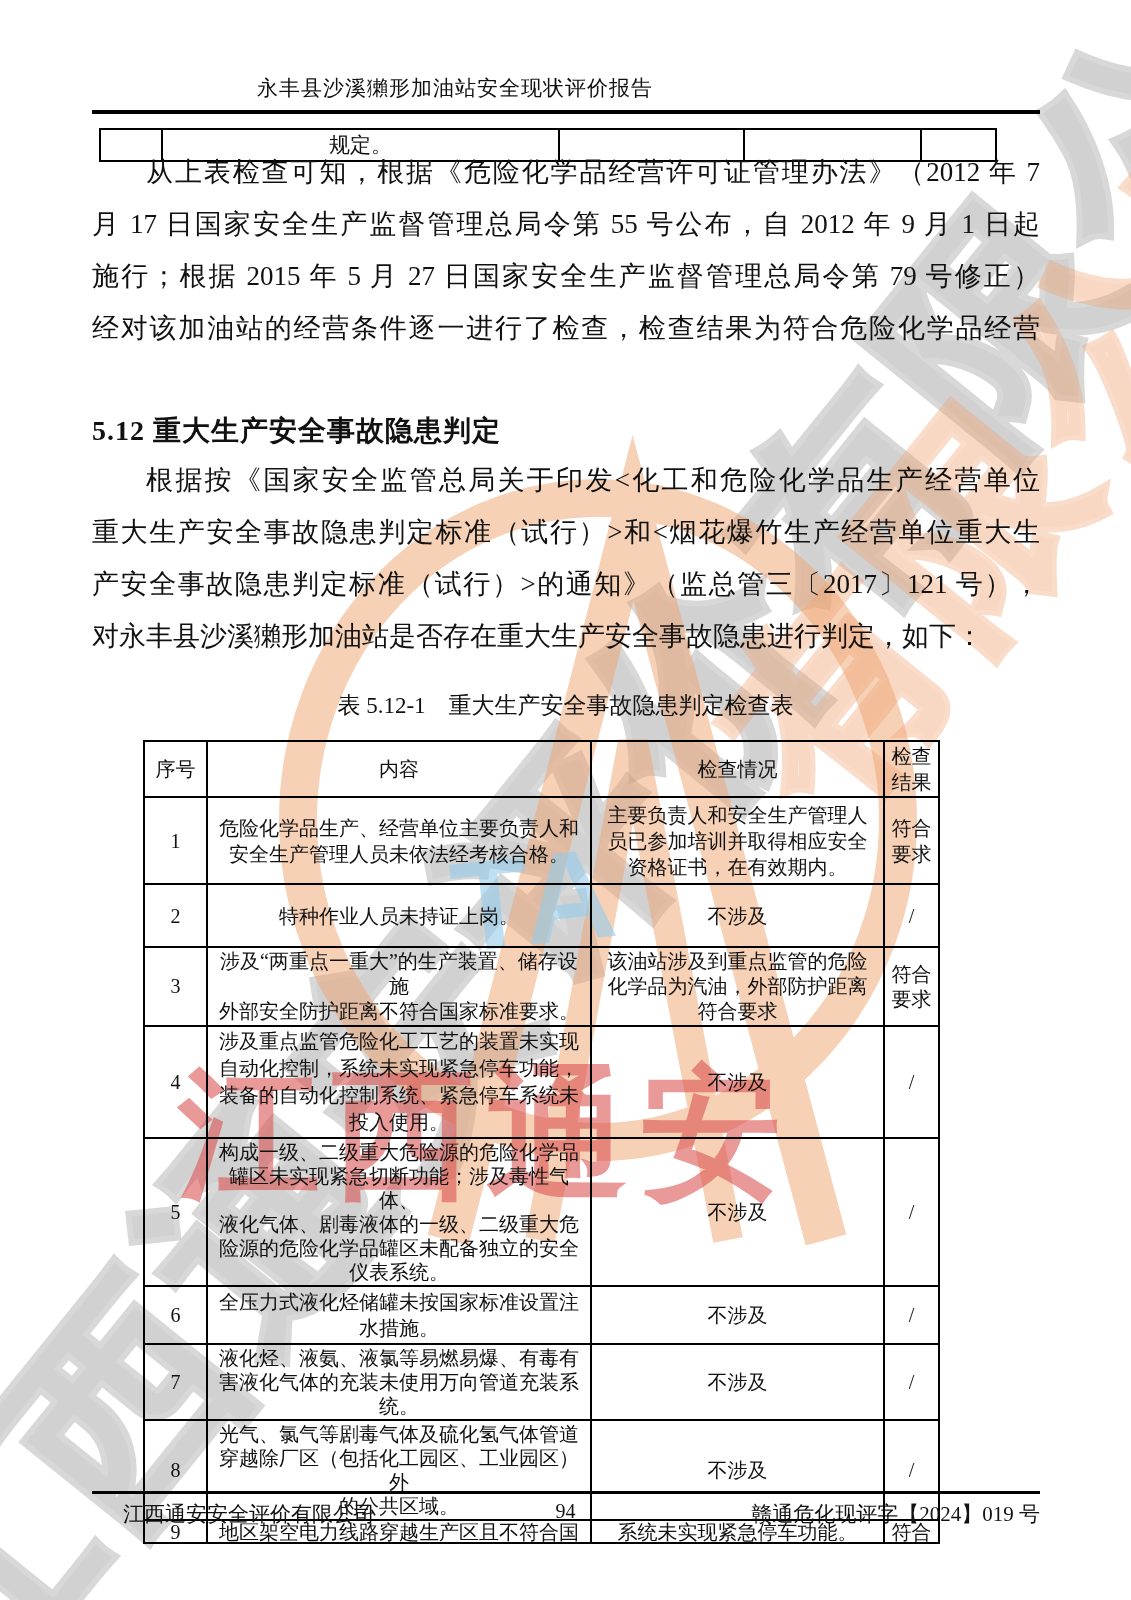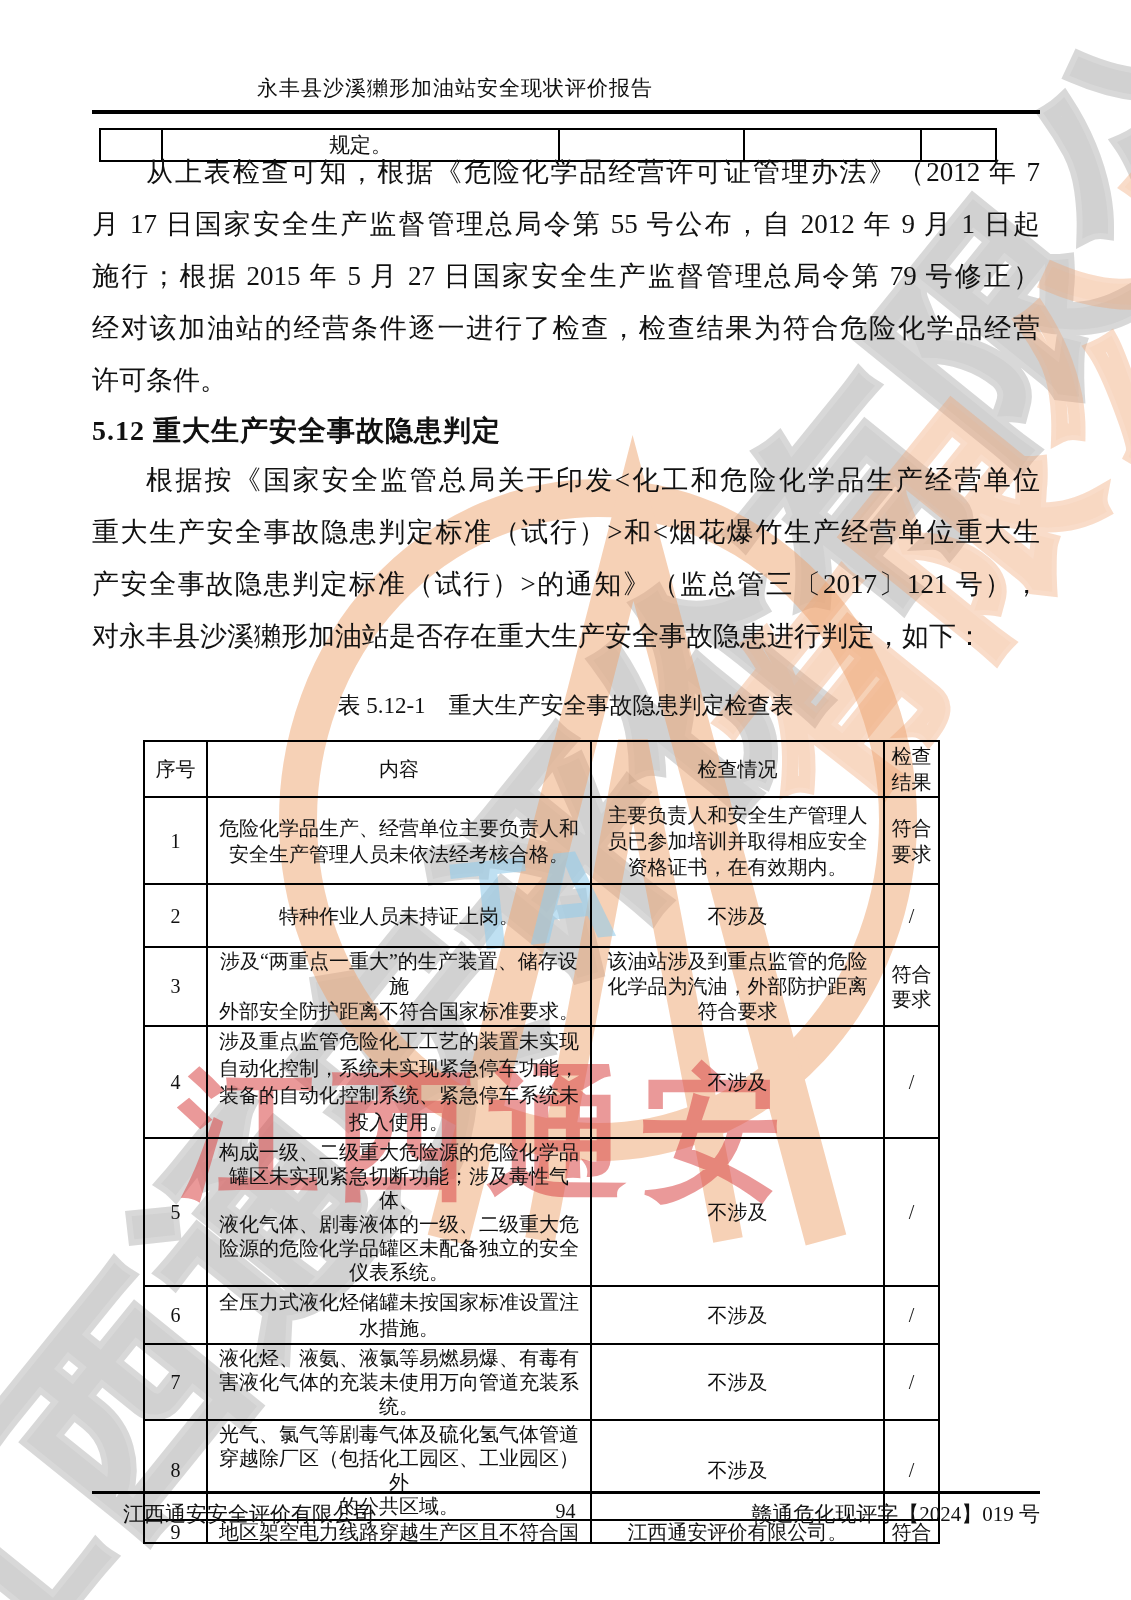--- a/index.html
+++ b/index.html
@@ -102,21 +102,20 @@
         <td></td>
       </tr>
     </tbody>
       </table>
 
     <div class="para p1">
       <div class="tline indent">从上表检查可知，根据《危险化学品经营许可证管理办法》（2012 年 7</div>
       <div class="tline">月 17 日国家安全生产监督管理总局令第 55 号公布，自 2012 年 9 月 1 日起</div>
       <div class="tline">施行；根据 2015 年 5 月 27 日国家安全生产监督管理总局令第 79 号修正）</div>
       <div class="tline">经对该加油站的经营条件逐一进行了检查，检查结果为符合危险化学品经营</div>
-      <div class="tline tlast">许可条件。</div>
     </div>
 
     <div class="sec-heading">5.12 重大生产安全事故隐患判定</div>
 
     <div class="para p2">
       <div class="tline indent">根据按《国家安全监管总局关于印发&lt;化工和危险化学品生产经营单位</div>
       <div class="tline">重大生产安全事故隐患判定标准（试行）&gt;和&lt;烟花爆竹生产经营单位重大生</div>
       <div class="tline">产安全事故隐患判定标准（试行）&gt;的通知》（监总管三〔2017〕121 号），</div>
       <div class="tline tlast">对永丰县沙溪獺形加油站是否存在重大生产安全事故隐患进行判定，如下：</div>
     </div>
@@ -199,21 +198,21 @@
         <td>8</td>
         <td>光气、氯气等剧毒气体及硫化氢气体管道
 穿越除厂区（包括化工园区、工业园区）外
 的公共区域。</td>
         <td>不涉及</td>
         <td>/</td>
       </tr>
       <tr class="r9">
         <td>9</td>
         <td>地区架空电力线路穿越生产区且不符合国</td>
-        <td>江西通安评价有限公司。</td>
+        <td>系统未实现紧急停车功能。</td>
         <td>符合</td>
       </tr>
     </tbody>
       </table>
 
     <div class="ft-rule"></div>
     <div class="ft-left">江西通安安全评价有限公司</div>
     <div class="ft-center">94</div>
     <div class="ft-right">赣通危化现评字【2024】019 号</div>
 

